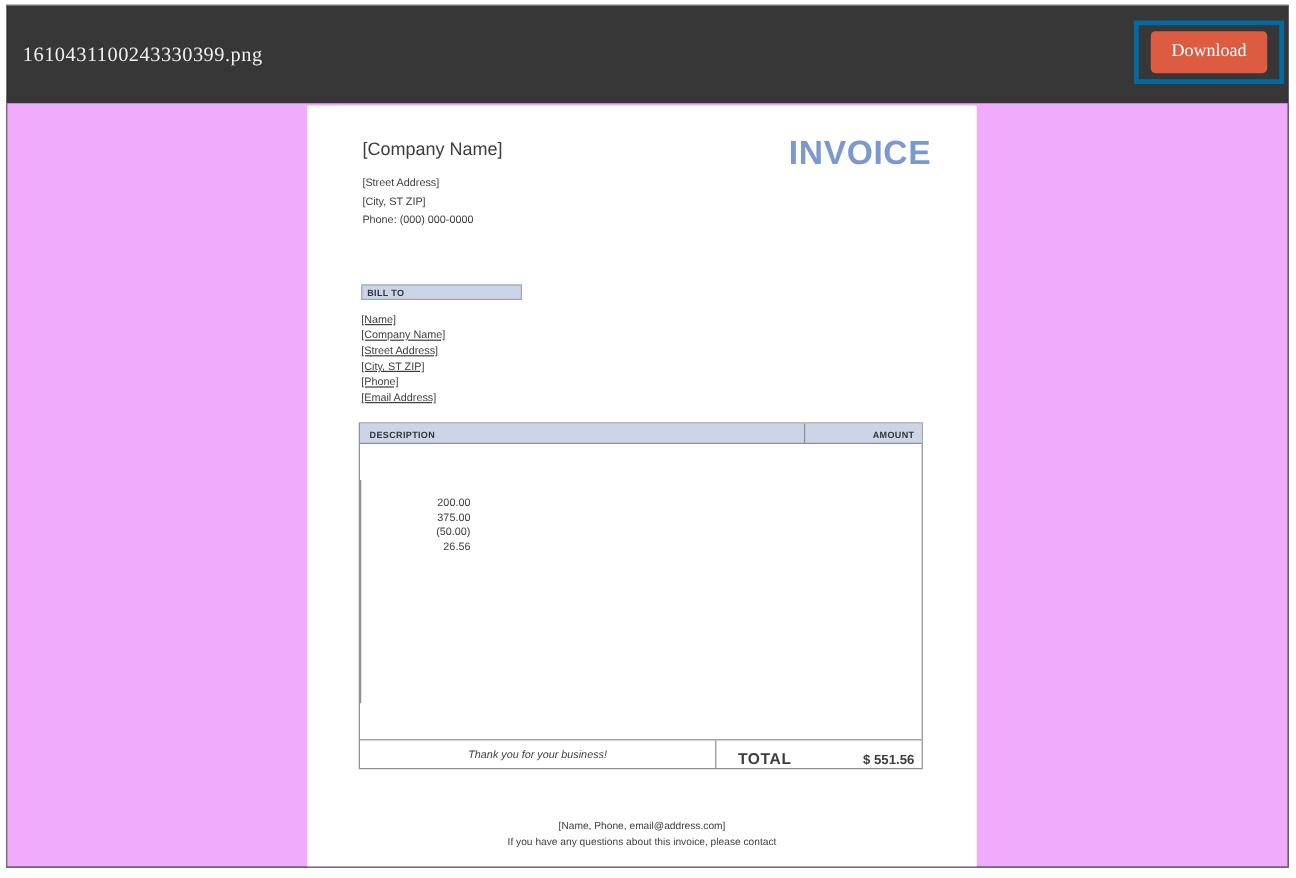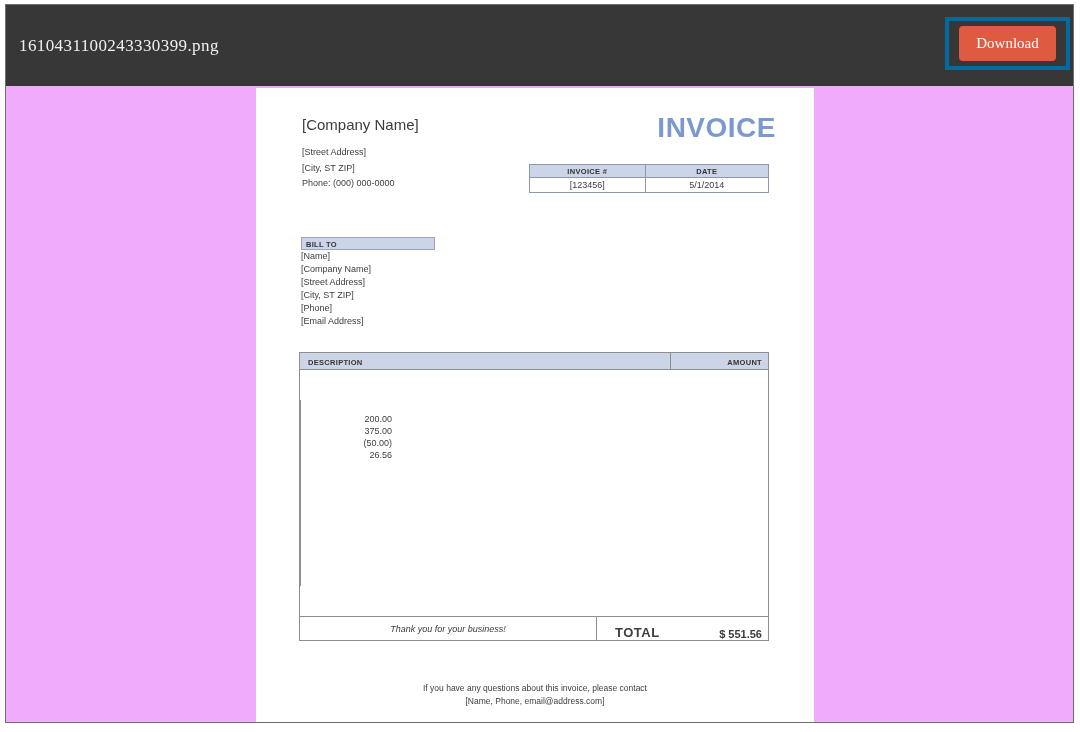--- a/index.html
+++ b/index.html
@@ -43,21 +43,21 @@
                     height:13px; color:#333; letter-spacing:0.3px; }
   .meta-table .mv { font-size:9px; height:15px; }
   .meta-col-a { width:116px; } .meta-col-b { width:124px; }
 
   
   .billto { position:absolute; left:45px; top:149px; }
   .billto-header { width:134px; height:13px; background:#ccd4e8;
                    border:1px solid #9aa5c2; font-size:7.5px; font-weight:bold;
                    color:#333; padding:2px 0 0 4px; letter-spacing:0.3px; }
   .billto-line { font-size:9px; line-height:13px; }
-  .billto-lines { margin-top:0; }
+  .billto-lines { margin-top:10px;text-decoration:underline; }
 
   
   .items { position:absolute; left:43px; top:264px; width:470px; height:289px;
            border:1px solid #8e8e8e; display:flex; flex-direction:column;gap:30px; }
   .items-header { height:17px; background:#ccd4e8; border-bottom:1px solid #8e8e8e;
                   display:flex; flex:none; }
   .desc-h { flex:1; font-size:7.5px; font-weight:bold; color:#333;
             padding:5px 0 0 8px; letter-spacing:0.3px; }
   .amount-h { width:98px; border-left:1px solid #8e8e8e; font-size:7.5px;
               font-weight:bold; color:#333; text-align:right;
@@ -98,32 +98,20 @@
 
       <div class="company-block">
         <div class="company-name">[Company Name]</div>
         <div class="company-line">[Street Address]</div>
         <div class="company-line">[City, ST ZIP]</div>
         <div class="company-line">Phone: (000) 000-0000</div>
       </div>
 
       <div class="invoice-title">INVOICE</div>
 
-      <table class="meta-table">
-        <tbody>
-            <tr>
-          <td class="mh meta-col-a">INVOICE #</td>
-          <td class="mh meta-col-b">DATE</td>
-        </tr>
-        <tr>
-          <td class="mv">[123456]</td>
-          <td class="mv">5/1/2014</td>
-        </tr>
-      </tbody>
-        </table>
 
       <div class="billto">
         <div class="billto-header">BILL TO</div>
         <div class="billto-lines">
           <div class="billto-line">[Name]</div>
           <div class="billto-line">[Company Name]</div>
           <div class="billto-line">[Street Address]</div>
           <div class="billto-line">[City, ST ZIP]</div>
           <div class="billto-line">[Phone]</div>
           <div class="billto-line">[Email Address]</div>
@@ -146,19 +134,19 @@
         <div class="items-total">
           <div class="thankyou">Thank you for your business!</div>
           <div class="total-right">
             <span class="total-label">TOTAL</span>
             <span class="total-amount">$ 551.56</span>
           </div>
         </div>
       </div>
 
       <div class="page-footer">
+        <div>[Name, Phone, email@address.com]</div>
         <div>If you have any questions about this invoice, please contact</div>
-        <div>[Name, Phone, email@address.com]</div>
       </div>
 
     </div>
   </div>
 </div>
 
 </body></html>

